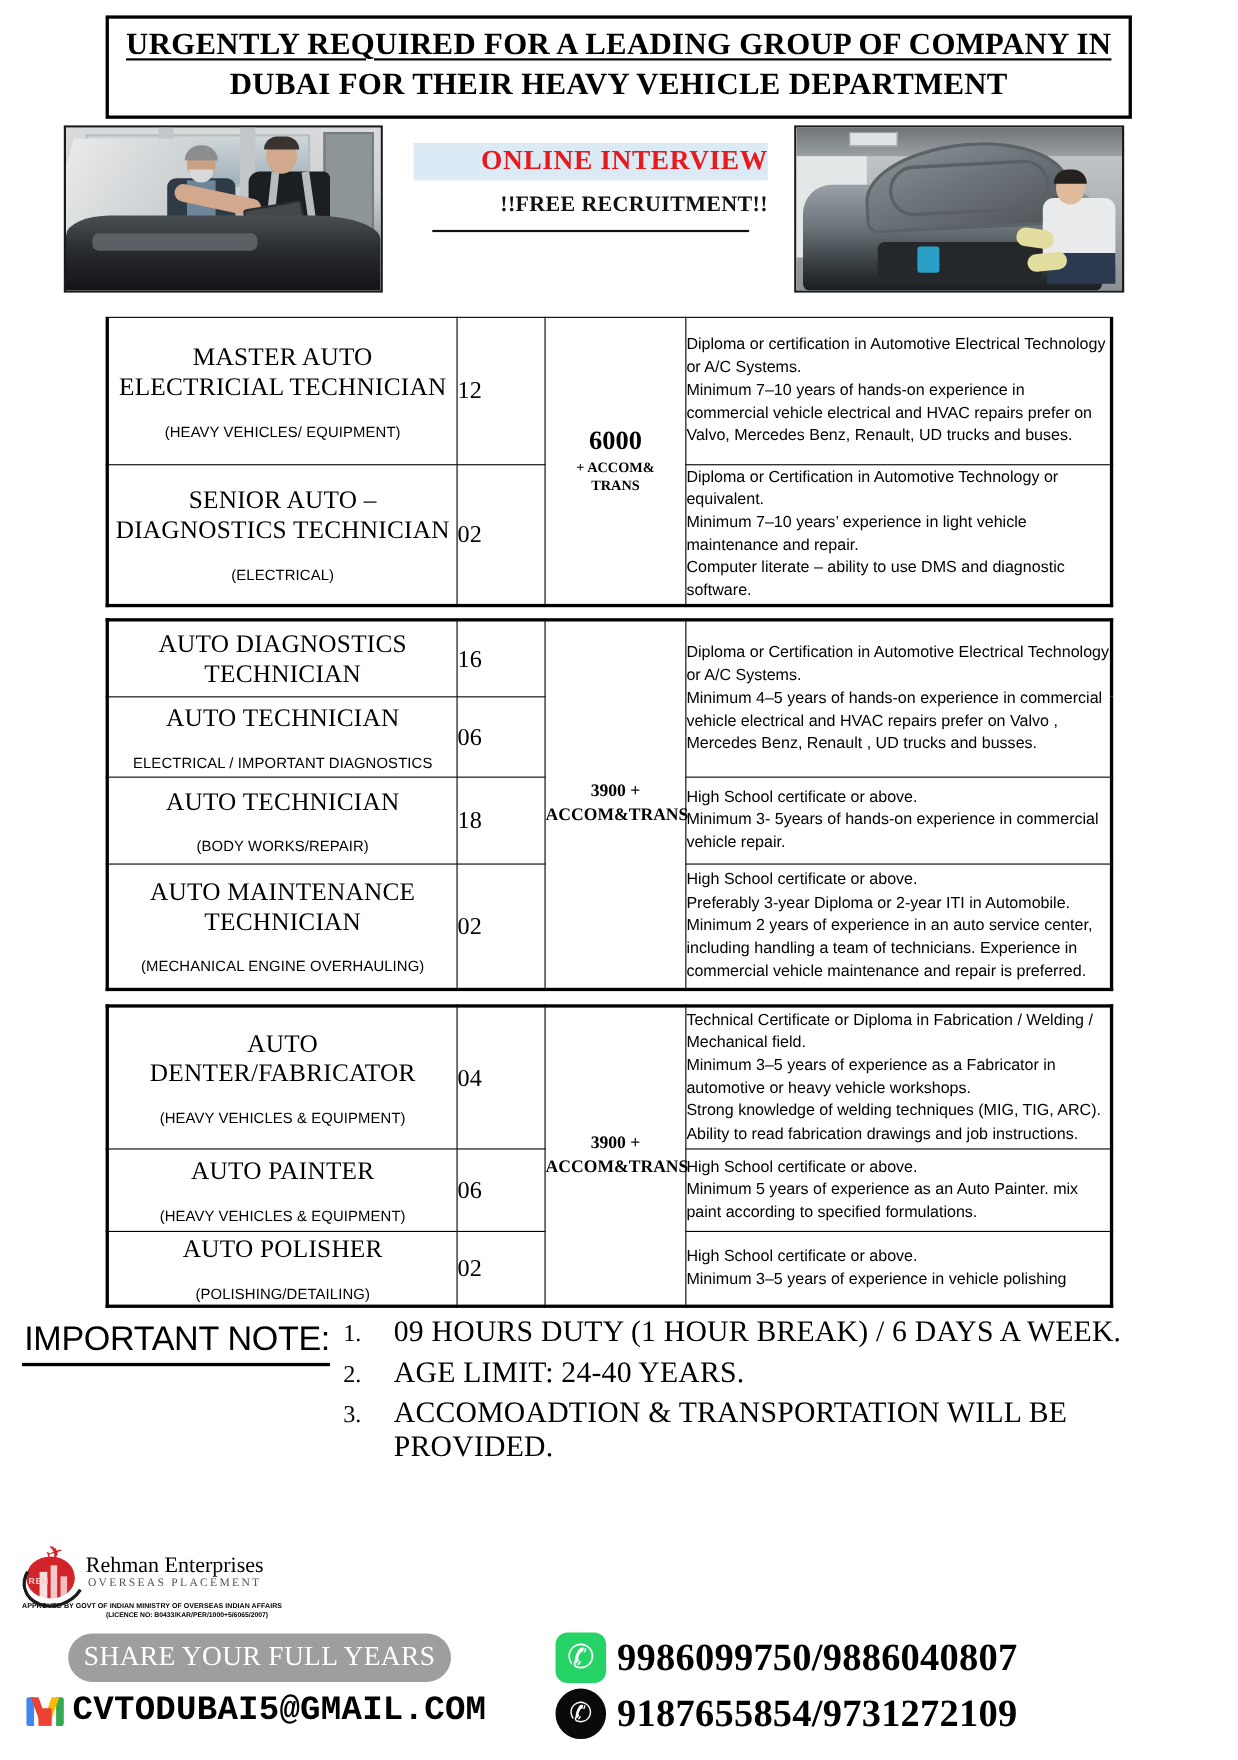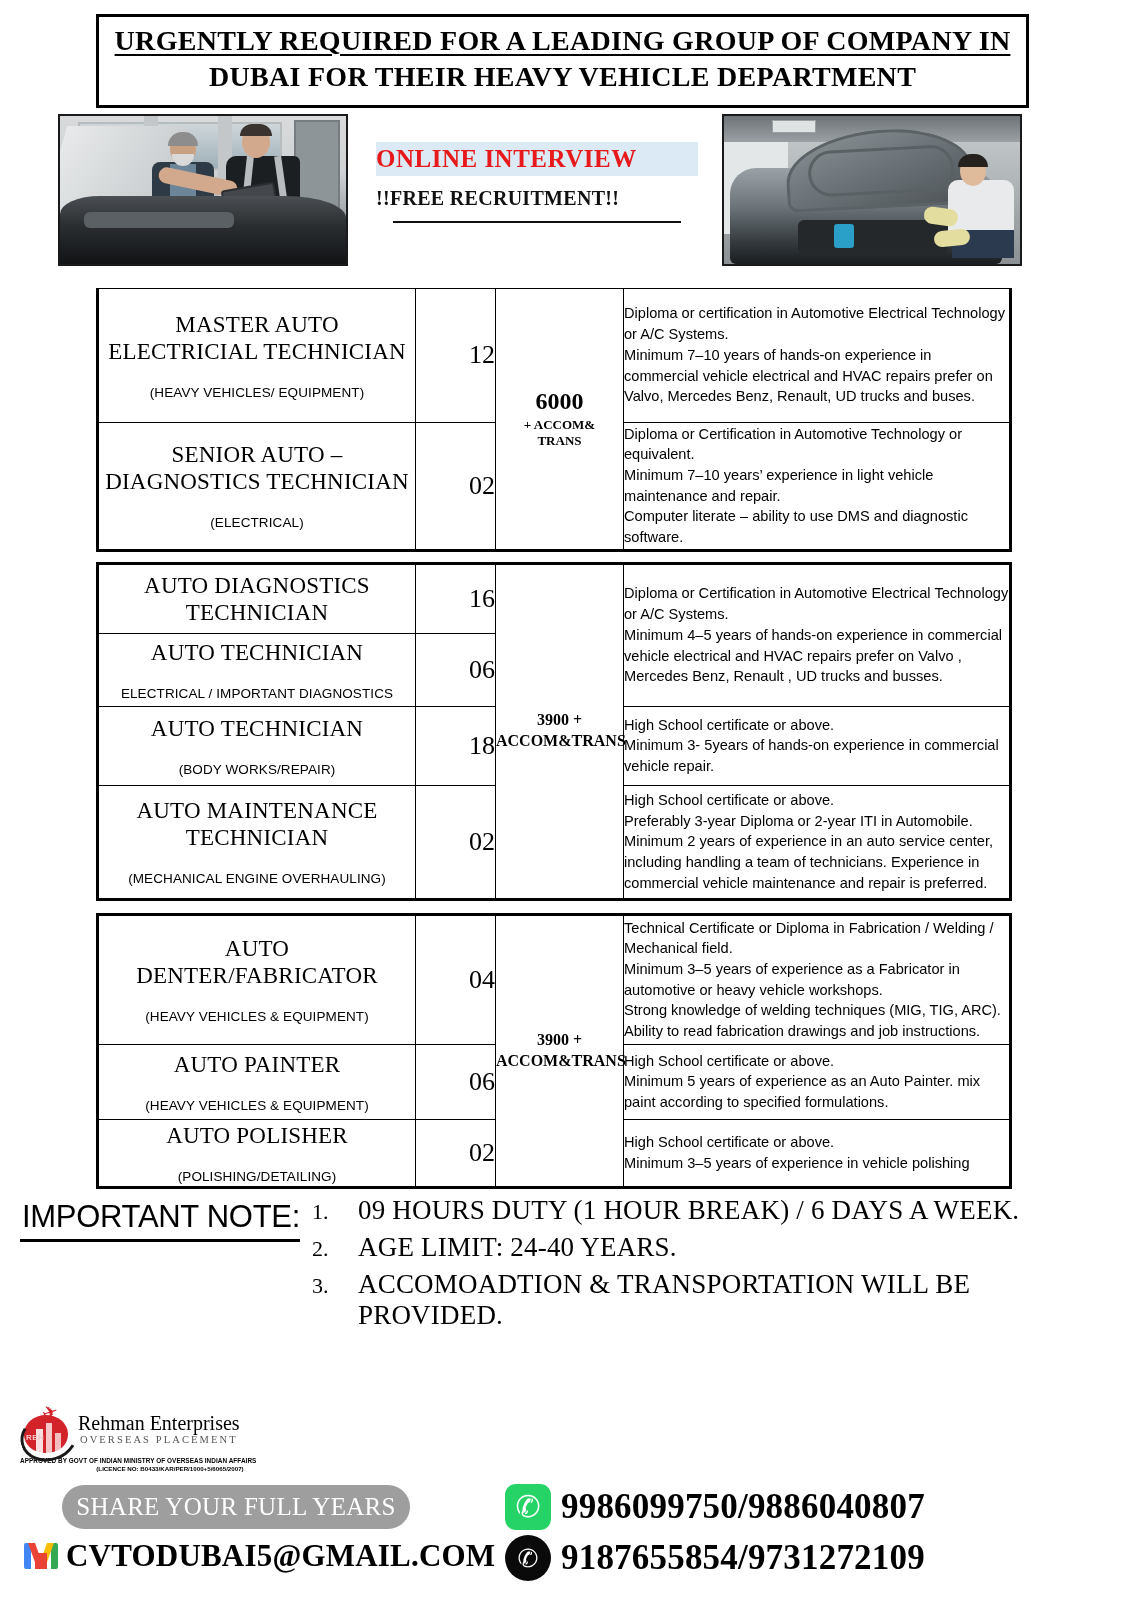--- a/index.html
+++ b/index.html
@@ -132,23 +132,23 @@
   .rs-worker .hair { position:absolute; right:26px; top:-2px; width:30px; height:13px; background:#24211f; border-radius:14px 14px 0 0;}
   .rs-worker .torso{ position:absolute; right:0; top:24px; width:66px; height:62px; background:#e9eaec; border-radius:10px 10px 0 0;}
   .rs-worker .pants{ position:absolute; right:0; top:74px; width:62px; height:28px; background:#2c3a50;}
   .rs-worker .glove1{position:absolute; right:56px; top:52px; width:34px; height:17px; background:#e4dda0; border-radius:8px; transform:rotate(8deg);}
   .rs-worker .glove2{position:absolute; right:44px; top:74px; width:36px; height:16px; background:#e4dda0; border-radius:8px; transform:rotate(-6deg);}
 
   
   .banner {
     position: absolute;
     left: 376px;
-    top: 28px;
+    top: 16px;
     width: 322px;
-    text-align: left;
+    text-align: right;
   }
   .banner-online {
     background: #dceaf5;
     color: #e8191a;
     font-family: "Liberation Serif", serif;
     font-weight: bold;
     font-size: 25px;
     letter-spacing: 0.5px;
     padding: 4px 0 5px 0;
     line-height: 1.0;
@@ -207,23 +207,23 @@
     line-height: 1.18;
     letter-spacing: 0.2px;
   }
   .pos-sub {
     font-family: "Liberation Sans", sans-serif;
     font-size: 13.5px;
     margin-top: 20px;
     letter-spacing: 0.1px;
   }
   .qty-cell {
-    text-align: right;
-    font-family: "Liberation Serif", serif;
-    font-size: 26px;
+    text-align: left;
+    font-family: "Liberation Serif", serif;
+    font-size: 22px;
   }
   .sal-cell { text-align: center; padding: 6px; }
   .sal-amount {
     font-family: "Liberation Serif", serif;
     font-weight: bold;
     font-size: 24px;
     line-height: 1.1;
   }
   .sal-extra {
     font-family: "Liberation Serif", serif;
@@ -378,21 +378,21 @@
     position: relative;
     margin-right: 8px;
     flex: 0 0 34px;
   }
   .gm-l { position:absolute; left:0; top:0; width:7px; height:26px; background:#4285f4; border-radius:2px 0 0 2px;}
   .gm-r { position:absolute; right:0; top:0; width:7px; height:26px; background:#34a853; border-radius:0 2px 2px 0;}
   .gm-v1{ position:absolute; left:4px; top:0; width:7px; height:22px; background:#ea4335; transform:skewX(20deg); transform-origin: top left;}
   .gm-v2{ position:absolute; right:4px; top:0; width:7px; height:22px; background:#fbbc04; transform:skewX(-20deg); transform-origin: top right;}
   .gm-mid{ position:absolute; left:11px; top:10px; width:12px; height:16px; background:#ea4335;}
   .email-text {
-    font-family: Liberation Serif, serif;
+    font-family: Liberation Mono, monospace;
     font-weight: bold;
     font-size: 31px;
     letter-spacing: 0.2px;
   }
   .wa-row, .ph-row {
     position: absolute;
     display: flex; align-items: center;
   }
   .wa-row { left: 505px; top: 1484px; }
   .ph-row { left: 505px; top: 1535px; }

